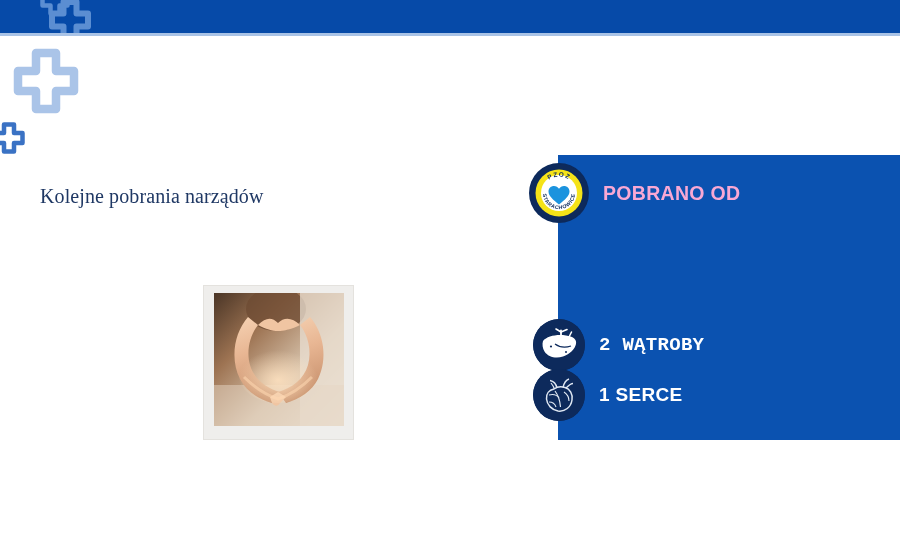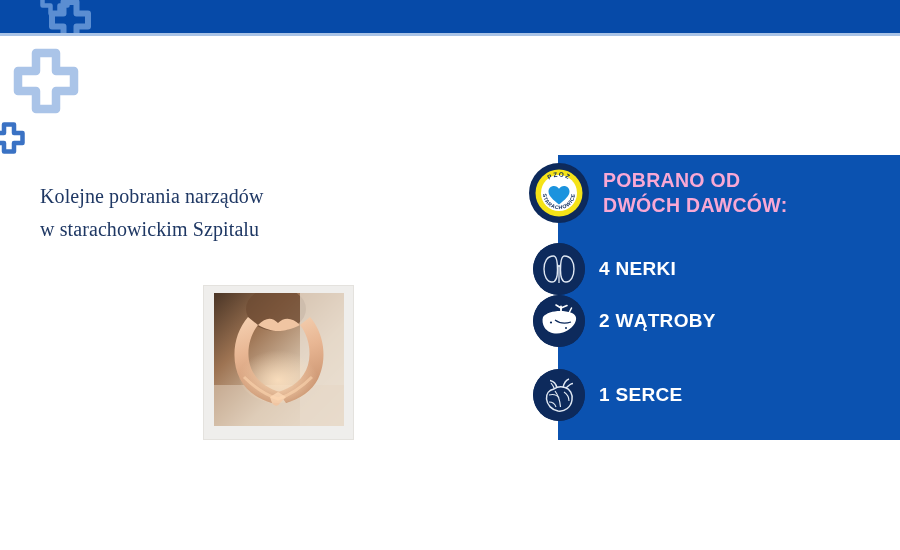--- a/index.html
+++ b/index.html
@@ -83,21 +83,21 @@
   }
 
   .panel-row {
     position: absolute;
     left: 0;
     display: flex;
     align-items: center;
   }
   .row-head  { top: 8px; }
   .row-item0 { top: 88px; }
-  .row-item1 { top: 140px; }
+  .row-item1 { top: 164px; font-family: Liberation Mono, monospace; }
   .row-item2 { top: 214px; align-items: center; }
 
   .badge {
     position: relative;
     margin-left: -25px;
     width: 52px; height: 52px;
     border-radius: 50%;
     background: #0d2a5c;
     flex: 0 0 52px;
     display: flex;
@@ -155,21 +155,20 @@
   </svg>
 </div>
 <div class="cross" style="left:-8px; top:121px;">
   <svg width="34" height="34" viewBox="0 0 34 34">
     <path d="M12 3.5 h10 v8.5 h8.5 v10 h-8.5 v8.5 h-10 v-8.5 h-8.5 v-10 h8.5 z" fill="none" stroke="#3a72c4" stroke-width="4.5" stroke-linejoin="round"></path>
   </svg>
 </div>
 
 <div class="headline">
   <span class="ln">Kolejne pobrania narządów</span>
-  <span class="ln">w starachowickim Szpitalu</span>
 </div>
 
 <div class="photo-frame">
   <div class="photo-inner">
     <svg class="photo-art" viewBox="0 0 130 133" preserveAspectRatio="none">
       <defs>
         <linearGradient id="bgGrad" x1="0" y1="0" x2="1" y2="1">
           <stop offset="0%" stop-color="#4a3526"></stop>
           <stop offset="30%" stop-color="#9d7352"></stop>
           <stop offset="62%" stop-color="#d7c3ac"></stop>
@@ -218,36 +217,23 @@
         <text font-family="'Liberation Sans',sans-serif" font-size="6.4" font-weight="bold" fill="#0d2a5c" letter-spacing="1.1">
           <textPath href="#arcTop" startOffset="50%" text-anchor="middle">PZOZ</textPath>
         </text>
         <text font-family="'Liberation Sans',sans-serif" font-size="5.2" font-weight="bold" fill="#0d2a5c" letter-spacing="0.5">
           <textPath href="#arcBot" startOffset="50%" text-anchor="middle">STARACHOWICE</textPath>
         </text>
       </svg>
     </div>
     <div class="panel-title">
       <span class="tl">POBRANO OD</span>
-      <span class="tl">DWÓCH DAWCÓW:</span>
-    </div>
-  </div>
-
-  <div class="panel-row row-item0">
-    <div class="badge">
-      <svg width="52" height="52" viewBox="0 0 52 52">
-        <circle cx="26" cy="26" r="26" fill="#0d2a5c"></circle>
-        <path d="M20.5 13 C14 13 11 19 11 26 C11 33 14 39 19 39 C23 39 24.5 34 24.5 27 C24.5 20 24 13 20.5 13 Z" fill="none" stroke="#dfe7f2" stroke-width="1.4"></path>
-        <path d="M31.5 13 C38 13 41 19 41 26 C41 33 38 39 33 39 C29 39 27.5 34 27.5 27 C27.5 20 28 13 31.5 13 Z" fill="none" stroke="#dfe7f2" stroke-width="1.4"></path>
-        <path d="M24.5 24 L26 22.5 L27.5 24" fill="none" stroke="#dfe7f2" stroke-width="1.3"></path>
-        <path d="M26 22.5 L26 40" fill="none" stroke="#dfe7f2" stroke-width="1.3"></path>
-      </svg>
-    </div>
-    <div class="item-label">4 NERKI</div>
-  </div>
+    </div>
+  </div>
+
 
   <div class="panel-row row-item1">
     <div class="badge">
       <svg width="52" height="52" viewBox="0 0 52 52">
         <circle cx="26" cy="26" r="26" fill="#0d2a5c"></circle>
         <path d="M10 22 C14 17 24 15 33 16.5 C40 17.5 44 20 43 25 C42 30 37 35 30 37.5
                  C23 40 15 38 11.5 32.5 C9.5 29.3 9 25.3 10 22 Z" fill="#ffffff"></path>
         <path d="M28 16.5 L28 11.5" stroke="#ffffff" stroke-width="1.8" stroke-linecap="round"></path>
         <path d="M28 13 L23 10" stroke="#ffffff" stroke-width="1.6" stroke-linecap="round"></path>
         <path d="M28 13 L34 10.5" stroke="#ffffff" stroke-width="1.6" stroke-linecap="round"></path>

